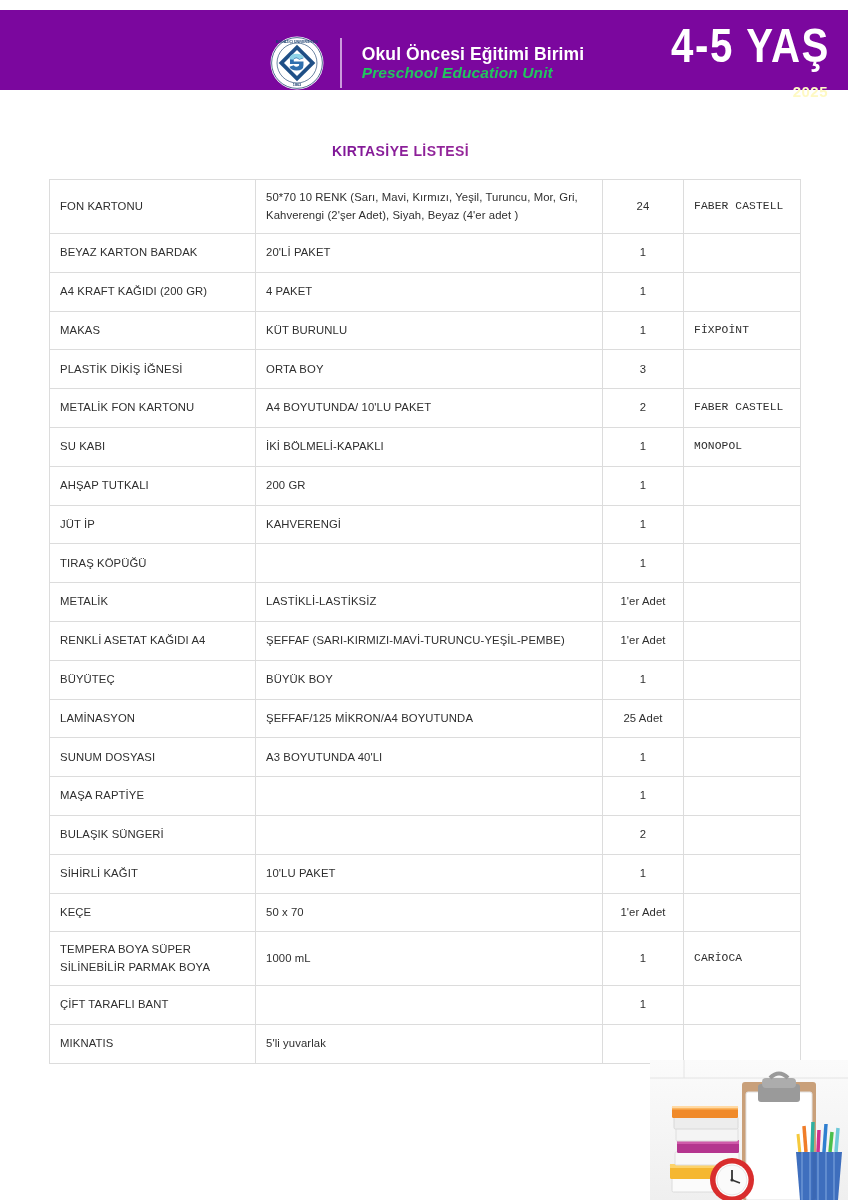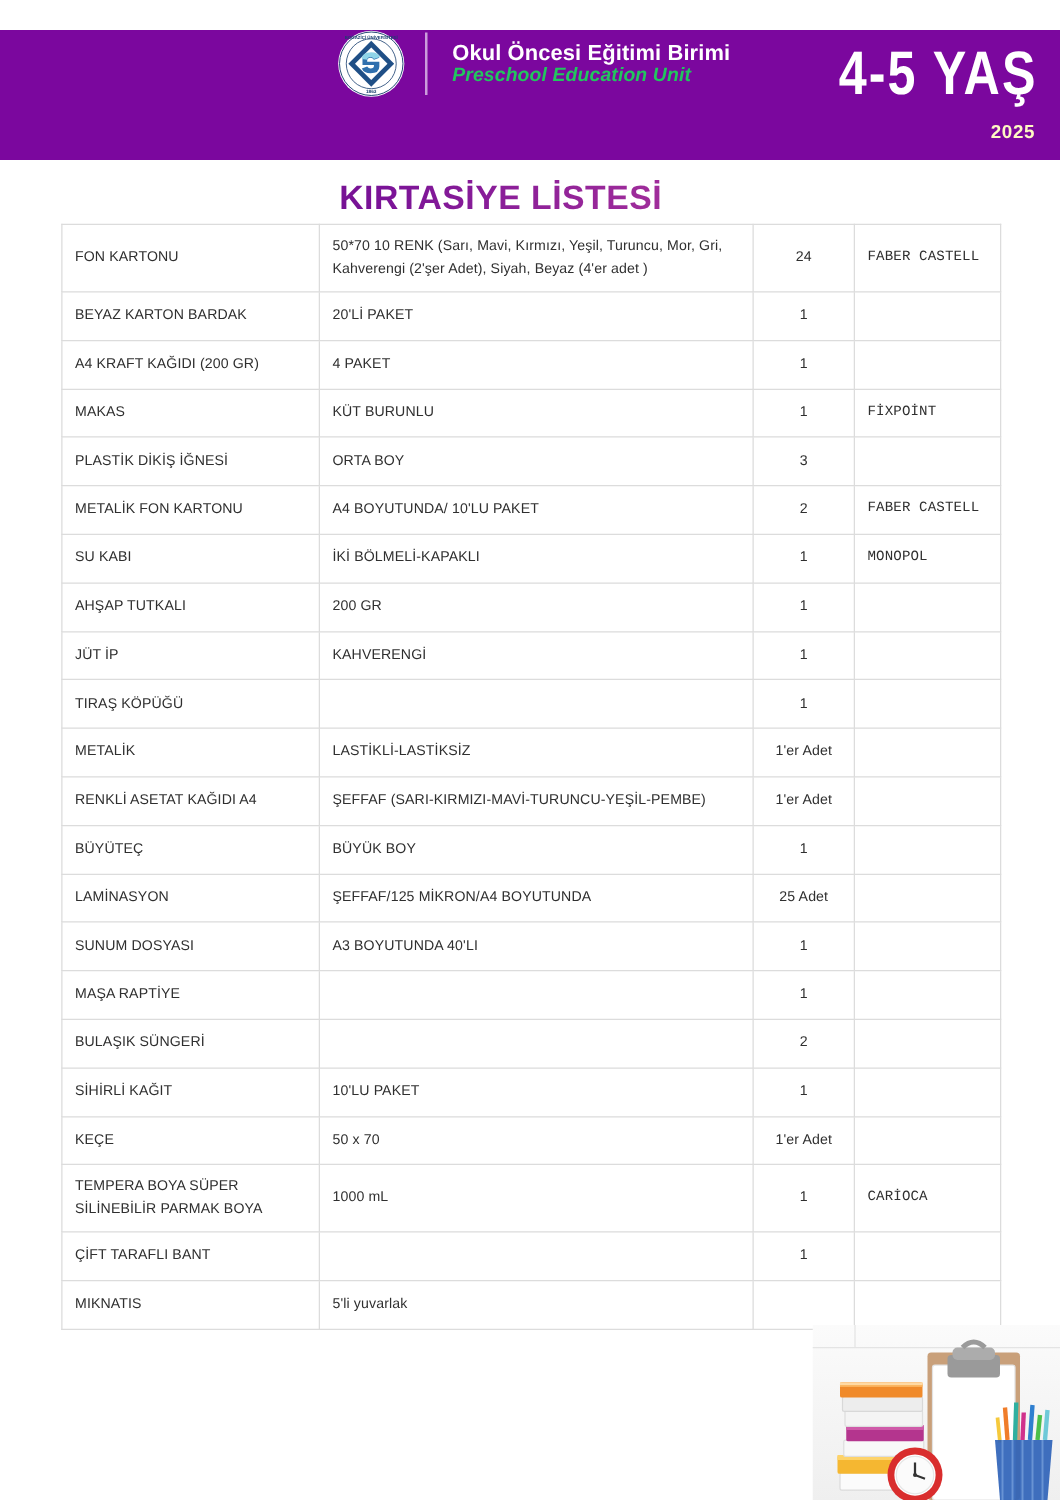--- a/index.html
+++ b/index.html
@@ -16,26 +16,25 @@
     overflow: hidden;
     position: relative;
   }
 
   
   .banner {
     position: absolute;
     left: 0;
     top: 10px;
     width: 848px;
-    height: 104px;
+    height: 80px;
     background: #7b079e;
     display: flex;
-    align-items: flex-start;
+    align-items: flex-end;
     justify-content: center;
-    margin-top: 14px;
   }
   .banner-inner {
     display: flex;
     align-items: center;
     gap: 14px;
     margin-left: 6px;
   }
   .seal {
     width: 54px;
     height: 54px;
@@ -96,21 +95,21 @@
     margin-right: 2px;
   }
 
   
   .page-title {
     position: absolute;
     left: 0;
     top: 143px;
     width: 801px;
     text-align: center;
-    font-size: 27px;
+    font-size: 14px;
     font-weight: bold;
     letter-spacing: .4px;
     background: linear-gradient(90deg,#5e0b7a 0%, #7a1397 38%, #a8339b 72%, #8d1e95 100%);
     -webkit-background-clip: text;
     background-clip: text;
     color: #7c1b95;
     -webkit-text-fill-color: transparent;
   }
 
   

